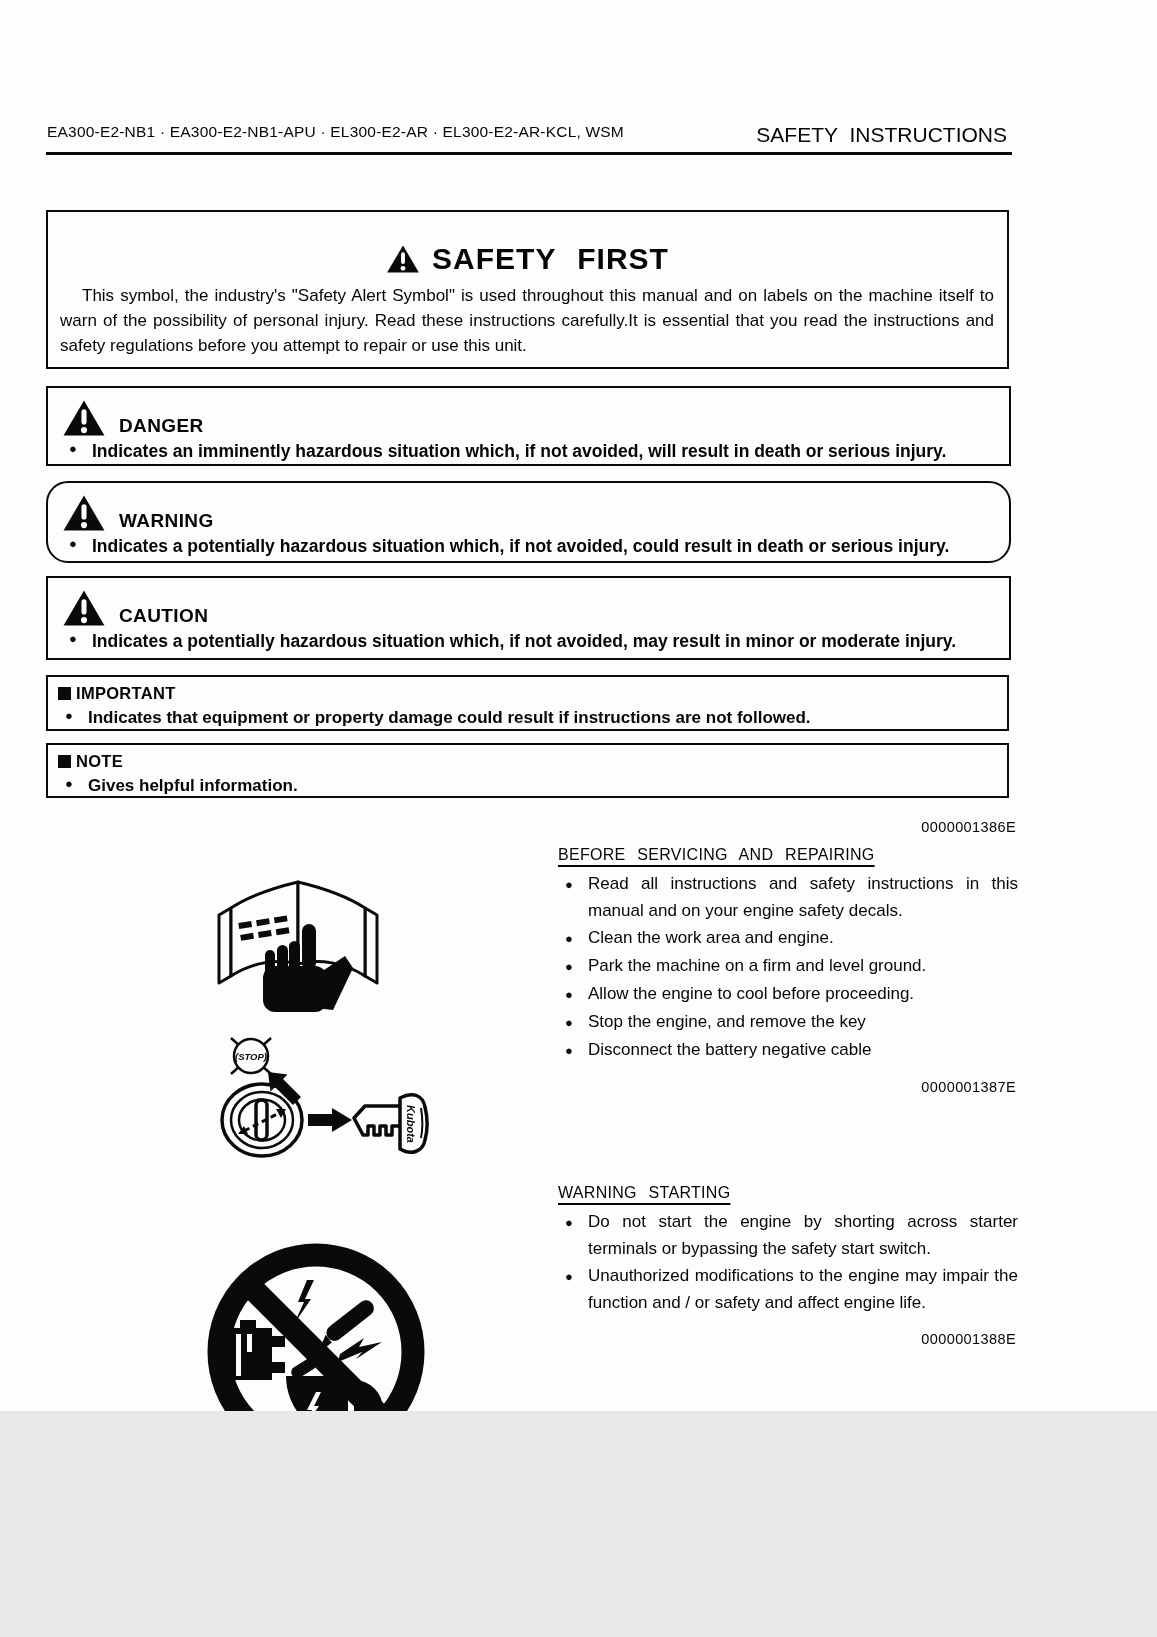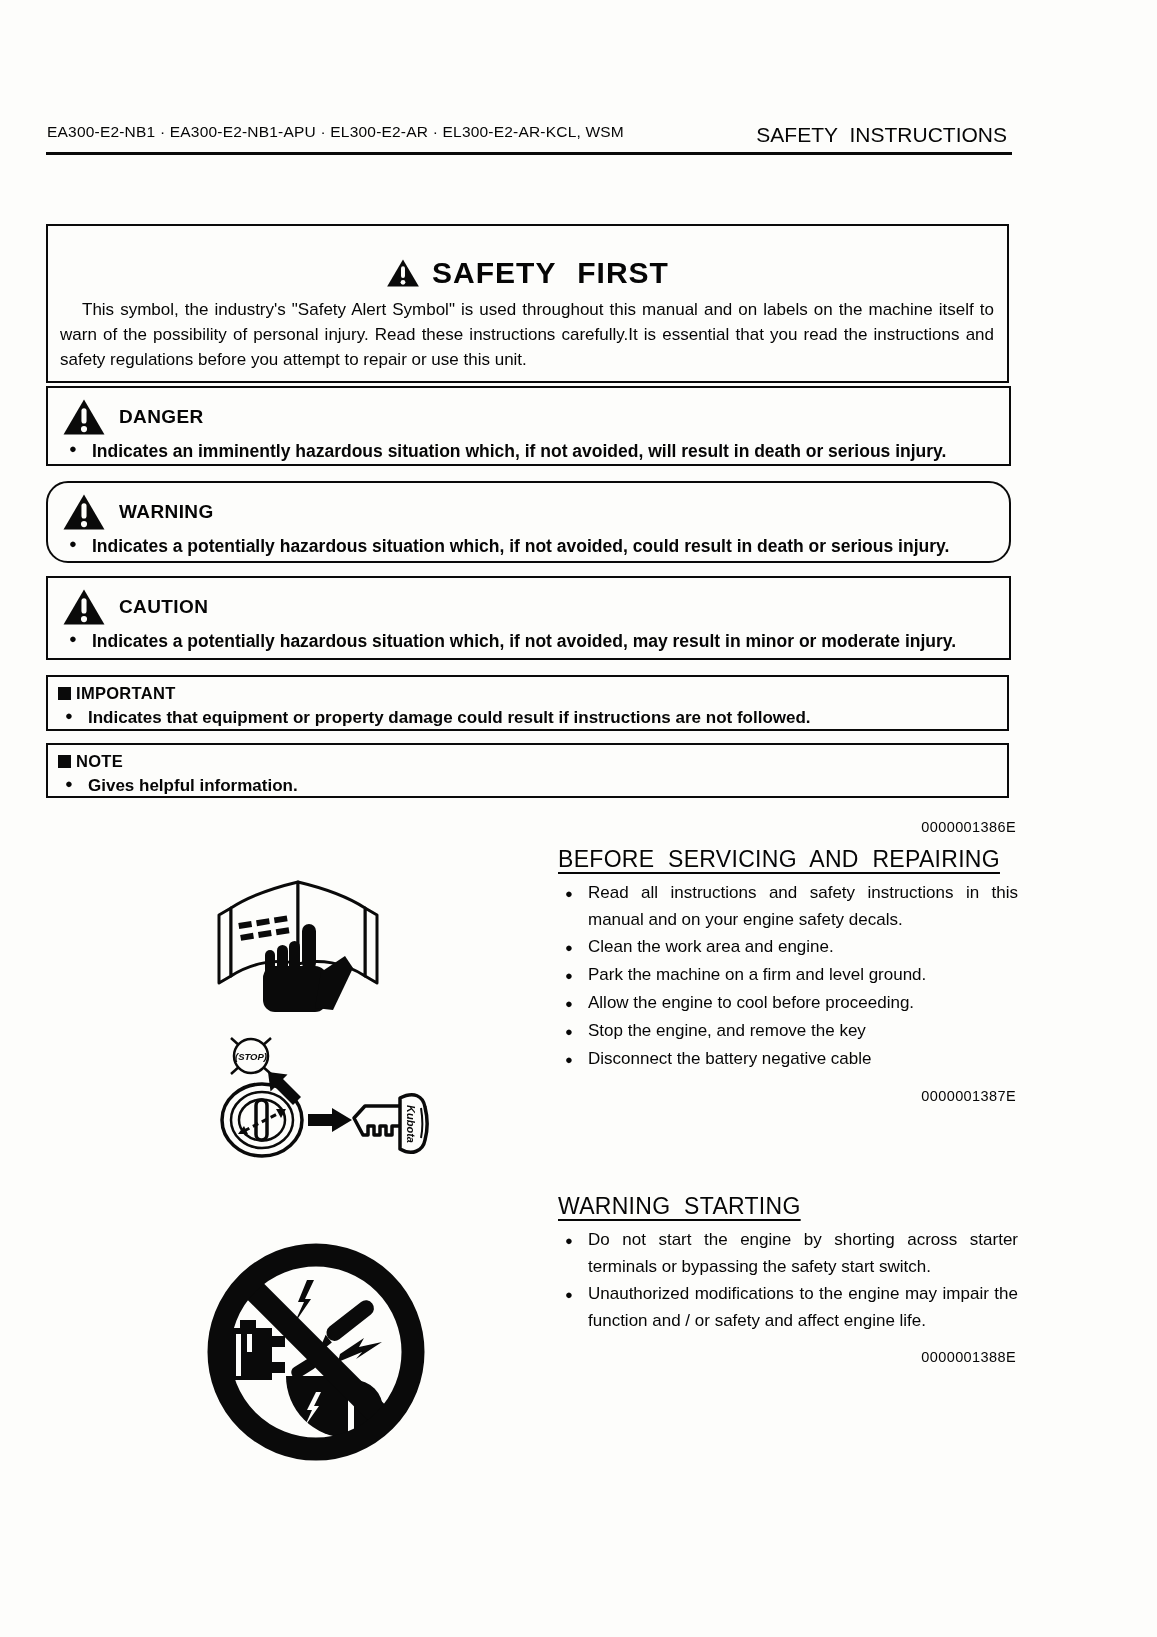--- a/index.html
+++ b/index.html
@@ -1,51 +1,51 @@
 <!DOCTYPE html>
 <html><head>
 <meta charset="utf-8">
 <style>
   html,body{margin:0;padding:0;background:#e8e8e8;}
   .page{
-    position:relative;width:1157px;height:1637px;background:#fdfdfb;color:#060606;
+    position:relative;width:1157px;height:1411px;background:#fdfdfb;color:#060606;
     font-family:"Liberation Sans","DejaVu Sans",sans-serif;margin:0 auto;overflow:hidden;
   }
   .abs{position:absolute;}
   
   .hdr-left{left:47px;top:123px;font-size:15.5px;letter-spacing:.2px;}
   .hdr-right{right:150px;top:123px;font-size:21px;word-spacing:6px;}
   .hdr-rule{left:46px;top:152px;width:966px;height:3px;background:#0a0a0a;}
   
   .bx{border:2px solid #0a0a0a;background:#fdfdfb;box-sizing:border-box;}
-  .bx-sf{left:46px;top:224px;width:963px;height:159px;}
+  .bx-sf{left:46px;top:210px;width:963px;height:159px;}
   .sf-title-row{margin-top:30px;display:flex;justify-content:center;align-items:center;gap:12px;}
   .sf-title{font-size:30px;font-weight:bold;letter-spacing:1px;word-spacing:12px;}
   .sf-body{margin:7px 13px 0 12px;font-size:17px;line-height:25px;text-align:justify;text-indent:22px;}
   .bx-a1{left:46px;top:386px;width:965px;height:80px;}
   .bx-a2{left:46px;top:481px;width:965px;height:82px;border-radius:22px;}
   .bx-a3{left:46px;top:576px;width:965px;height:84px;}
   .alert-pad{padding:9px 12px 0 14px;}
-  .alert-head{display:flex;align-items:center;gap:13px;height:40px;}
+  .alert-head{display:flex;align-items:flex-end;gap:13px;height:40px;}
   .alert-label{font-size:19px;font-weight:bold;letter-spacing:.4px;}
   .b-row{display:flex;margin-top:2px;}
   .bm{width:30px;flex:0 0 30px;text-align:left;padding-left:7px;box-sizing:border-box;}
   .bm::before{content:"●";font-size:13px;}
   .alert-text{flex:1;font-size:17.5px;font-weight:bold;line-height:24px;}
   .bx-n1{left:46px;top:675px;width:963px;height:56px;}
   .bx-n2{left:46px;top:743px;width:963px;height:55px;}
   .notice-pad{padding:5px 12px 0 10px;}
   .notice-head{display:flex;align-items:center;gap:5px;height:22px;}
   .sq{width:13px;height:13px;background:#0a0a0a;flex:0 0 13px;}
   .notice-label{font-size:16.5px;font-weight:bold;letter-spacing:.3px;}
   .notice-text{flex:1;font-size:17px;font-weight:bold;line-height:23px;}
   
   .col-right{left:558px;top:818px;width:460px;}
   .code{text-align:right;font-size:14.5px;line-height:18px;letter-spacing:.4px;padding-right:2px;}
-  .sec-head{margin:10px 0 0;font-size:23px;font-weight:400;letter-spacing:.3px;word-spacing:7px;
+  .sec-head{margin:10px 0 0;font-size:16px;font-weight:400;letter-spacing:.3px;word-spacing:7px;
             text-decoration:underline;text-underline-offset:5px;text-decoration-thickness:1.5px;}
   .blist{margin-top:6px;}
   .bitem{display:flex;font-size:17px;line-height:27px;}
   .bitem .bm{line-height:27px;}
   .btext{flex:1;text-align:justify;}
   .mt14{margin-top:14px;}
   .mt88{margin-top:88px;}
   
   .ill-book{left:203px;top:868px;}
   .ill-key{left:204px;top:1030px;font-style:italic;}

